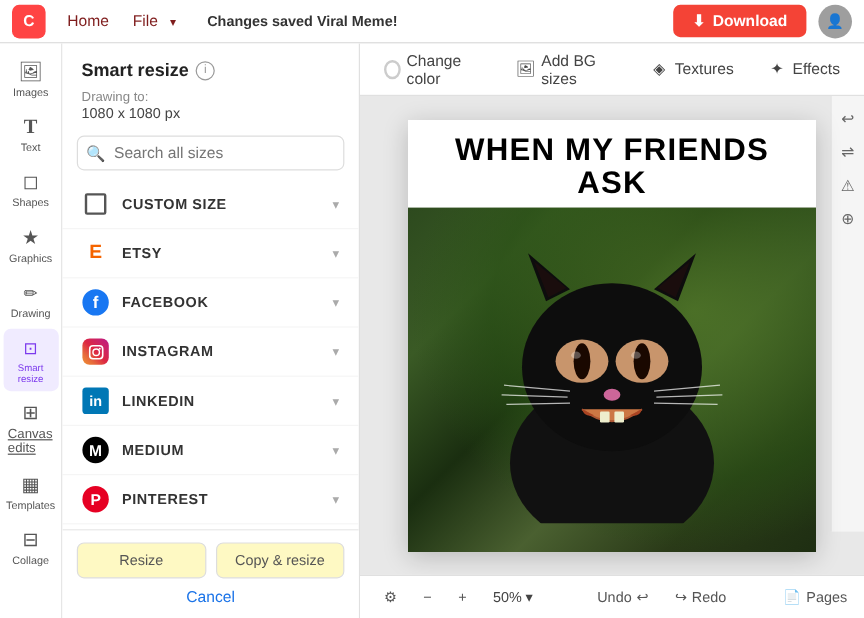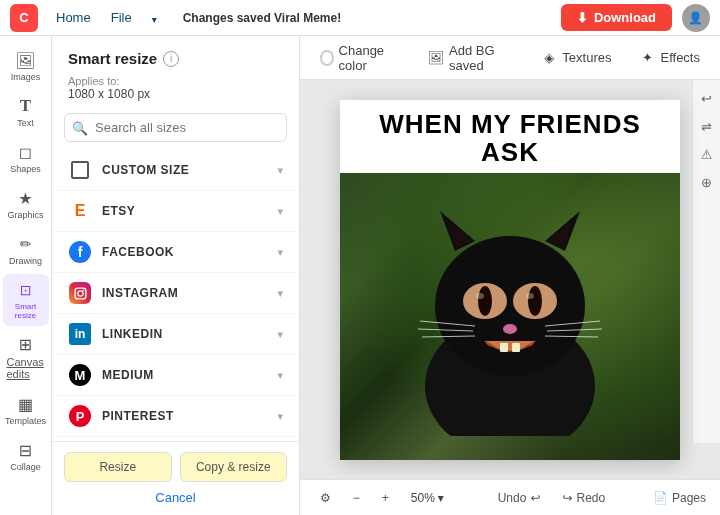--- a/index.html
+++ b/index.html
@@ -23,26 +23,26 @@
       border-radius: 6px;
       display: flex; align-items: center; justify-content: center;
       color: white; font-weight: bold; font-size: 13px;
     }
     .topbar-nav {
       display: flex; gap: 4px; align-items: center;
     }
     .topbar-nav-item {
       padding: 4px 8px;
       font-size: 13px;
-      color: #0c4a6e;
+      color: #7f1d1d;
       cursor: pointer;
       border-radius: 4px;
     }
     .topbar-file {
-      display: flex; align-items: flex-end; gap: 18px;
+      display: flex; align-items: flex-end; gap: 8px;
     }
     .topbar-changes {
       font-size: 12px;
       color: #666;
       margin-left: 8px;
     }
     .topbar-changes span {
       font-weight: 600;
       color: #333;
     }
@@ -525,21 +525,21 @@
       <span class="icon-label">Collage</span>
     </div>
   </div>
 
   <div class="resize-panel">
     <div class="resize-panel-header">
       <span class="resize-panel-title">Smart resize</span>
       <div class="info-icon">i</div>
     </div>
     <div class="applies-to">
-      <div class="applies-to-label">Applies to:</div>
+      <div class="applies-to-label">Drawing to:</div>
       <div class="applies-to-value">1080 x 1080 px</div>
     </div>
     <div class="search-box">
       <span class="search-icon-inner">🔍</span>
       <input type="text" placeholder="Search all sizes" style="">
     </div>
 
     <div class="platform-list">
 
       <div class="platform-item">
@@ -623,21 +623,21 @@
 
   <div class="canvas-area">
 
     <div class="canvas-toolbar">
       <div class="toolbar-item">
         <div class="color-circle"></div>
         <span>Change color</span>
       </div>
       <div class="toolbar-item">
         <span class="tb-icon">🖼</span>
-        <span>Add BG saved</span>
+        <span>Add BG sizes</span>
       </div>
       <div class="toolbar-item">
         <span class="tb-icon">◈</span>
         <span>Textures</span>
       </div>
       <div class="toolbar-item">
         <span class="tb-icon">✦</span>
         <span>Effects</span>
       </div>
     </div>

